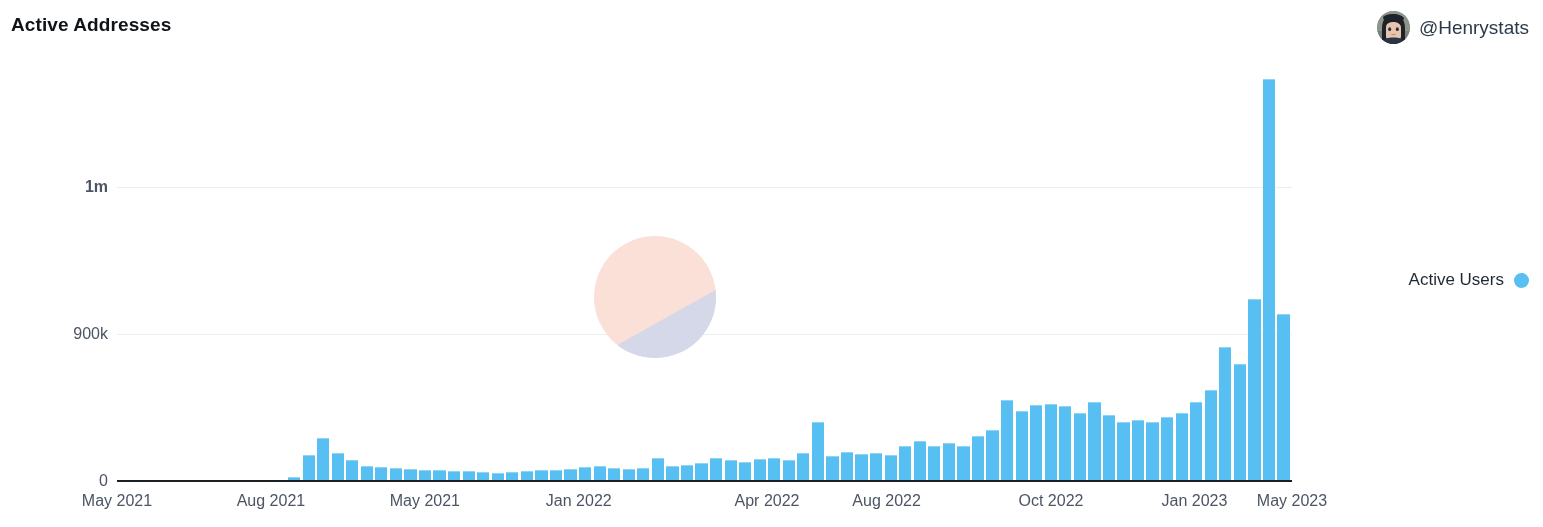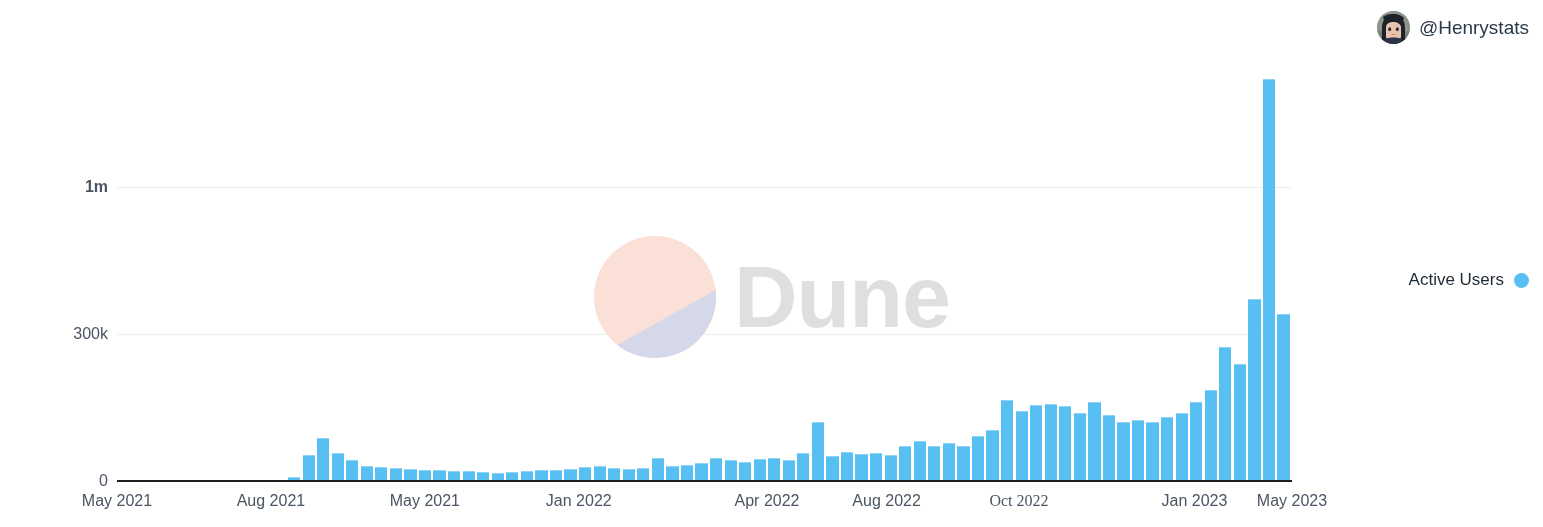--- a/index.html
+++ b/index.html
@@ -96,20 +96,21 @@
   #watermark-text{
     font-size:88px;font-weight:700;color:#dedfe0;
     letter-spacing:-1px;line-height:1;
   }
 </style>
 </head>
 <body>
 
 <div id="chart-root">
 
+  <div id="page-title">Active Addresses</div>
 
   <div id="attribution">
     <svg id="avatar" viewBox="0 0 33 33">
       <defs>
           <clipPath id="avclip">
             <circle cx="16.5" cy="16.5" r="16.5"></circle>
           </clipPath>
         </defs>
       <g clip-path="url(#avclip)">
         <rect width="33" height="33" fill="#8e958a"></rect>
@@ -122,21 +123,21 @@
         <ellipse cx="20.3" cy="18.2" rx="1.5" ry="1.9" fill="#2a2e36"></ellipse>
         <path d="M14.8 23.5 L18.2 23.5" stroke="#b5816c" stroke-width="0.9" stroke-linecap="round" fill="none"></path>
         <path d="M8 28 C11 26,22 26,25 28 L26 33 L7 33 Z" fill="#2b3347"></path>
       </g>
     </svg>
     <div id="handle">@Henrystats</div>
   </div>
 
   <div id="ylabels">
       <div class="ytick" style="top: 411px;">0</div>
-      <div class="ytick" style="top: 264.214px;">300k</div>
+      <div class="ytick" style="top: 264.214px;">900k</div>
       <div class="ytick" style="top: 117.429px; font-weight: bold;">1m</div>
     </div>
 
   <div id="plot">
     <div id="gridlines">
         <div class="gridline" style="top: 264.214px;"></div>
         <div class="gridline" style="top: 117.429px;"></div>
       </div>
     <div id="bars">
         <div class="bar" style="left: 170.962px; width: 12.2231px; height: 3.52286px; background: rgb(88, 191, 242);"></div>
@@ -212,38 +213,37 @@
     <div id="axis-line"></div>
   </div>
 
   <div id="xlabels">
       <div class="xtick" style="left: 117px;">May 2021</div>
       <div class="xtick" style="left: 270.925px;">Aug 2021</div>
       <div class="xtick" style="left: 424.85px;">May 2021</div>
       <div class="xtick" style="left: 578.775px;">Jan 2022</div>
       <div class="xtick" style="left: 767px;">Apr 2022</div>
       <div class="xtick" style="left: 886.625px;">Aug 2022</div>
-      <div class="xtick" style="left: 1019px; font-family: Liberation Serif, serif;">Oct 2022</div>
+      <div class="xtick" style="left: 1051px;">Oct 2022</div>
       <div class="xtick" style="left: 1194.47px;">Jan 2023</div>
       <div class="xtick" style="left: 1292px;">May 2023</div>
     </div>
 
   <div id="watermark">
     <svg id="watermark-mark" viewBox="0 0 100 100">
       <defs>
           <clipPath id="wmclip">
             <circle cx="50" cy="50" r="50"></circle>
           </clipPath>
         </defs>
       <g clip-path="url(#wmclip)">
         <rect width="100" height="100" fill="#fbe0d8"></rect>
         <path d="M0 100 L100 44 L100 100 Z" fill="#d5d8e8"></path>
       </g>
     </svg>
-    <div id="watermark-text">Dune</div>
   </div>
 
   <div id="legend">
     <span id="legend-label">Active Users</span>
     <span id="legend-swatch"></span>
   </div>
 
 </div>
 
 </body></html>

